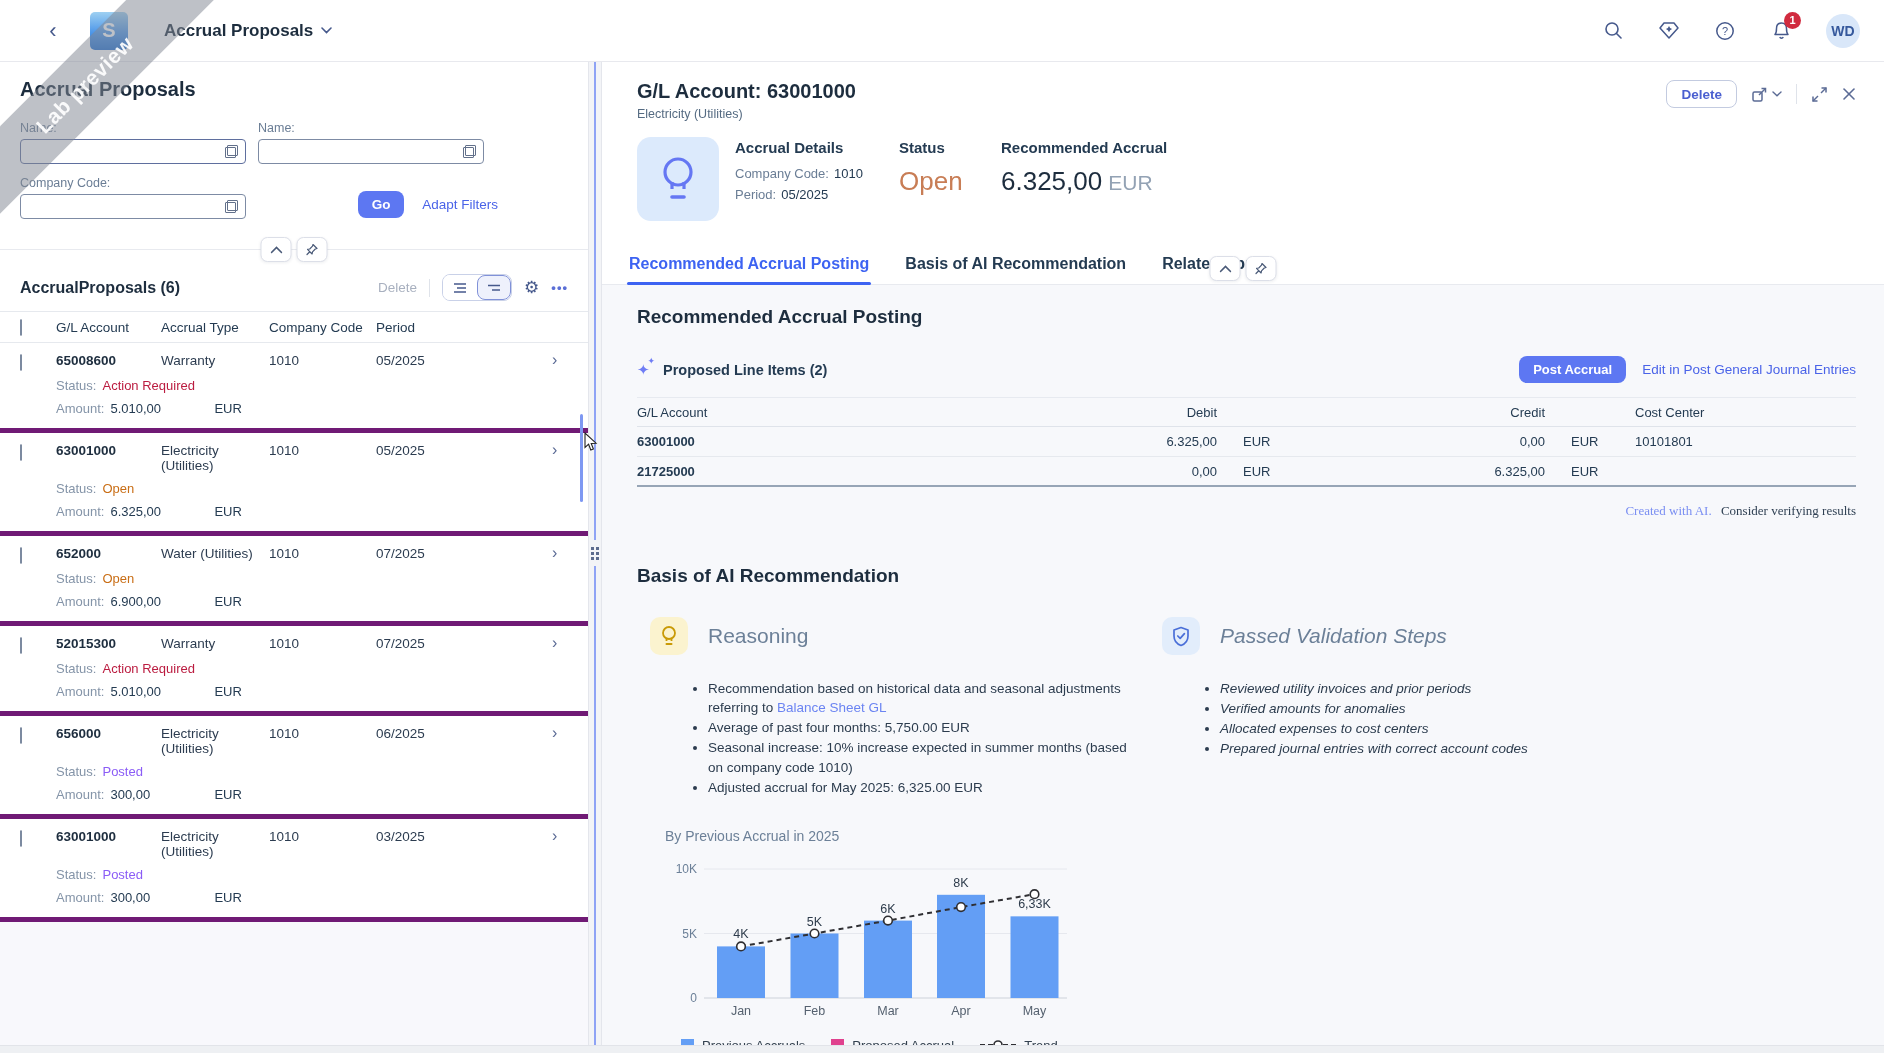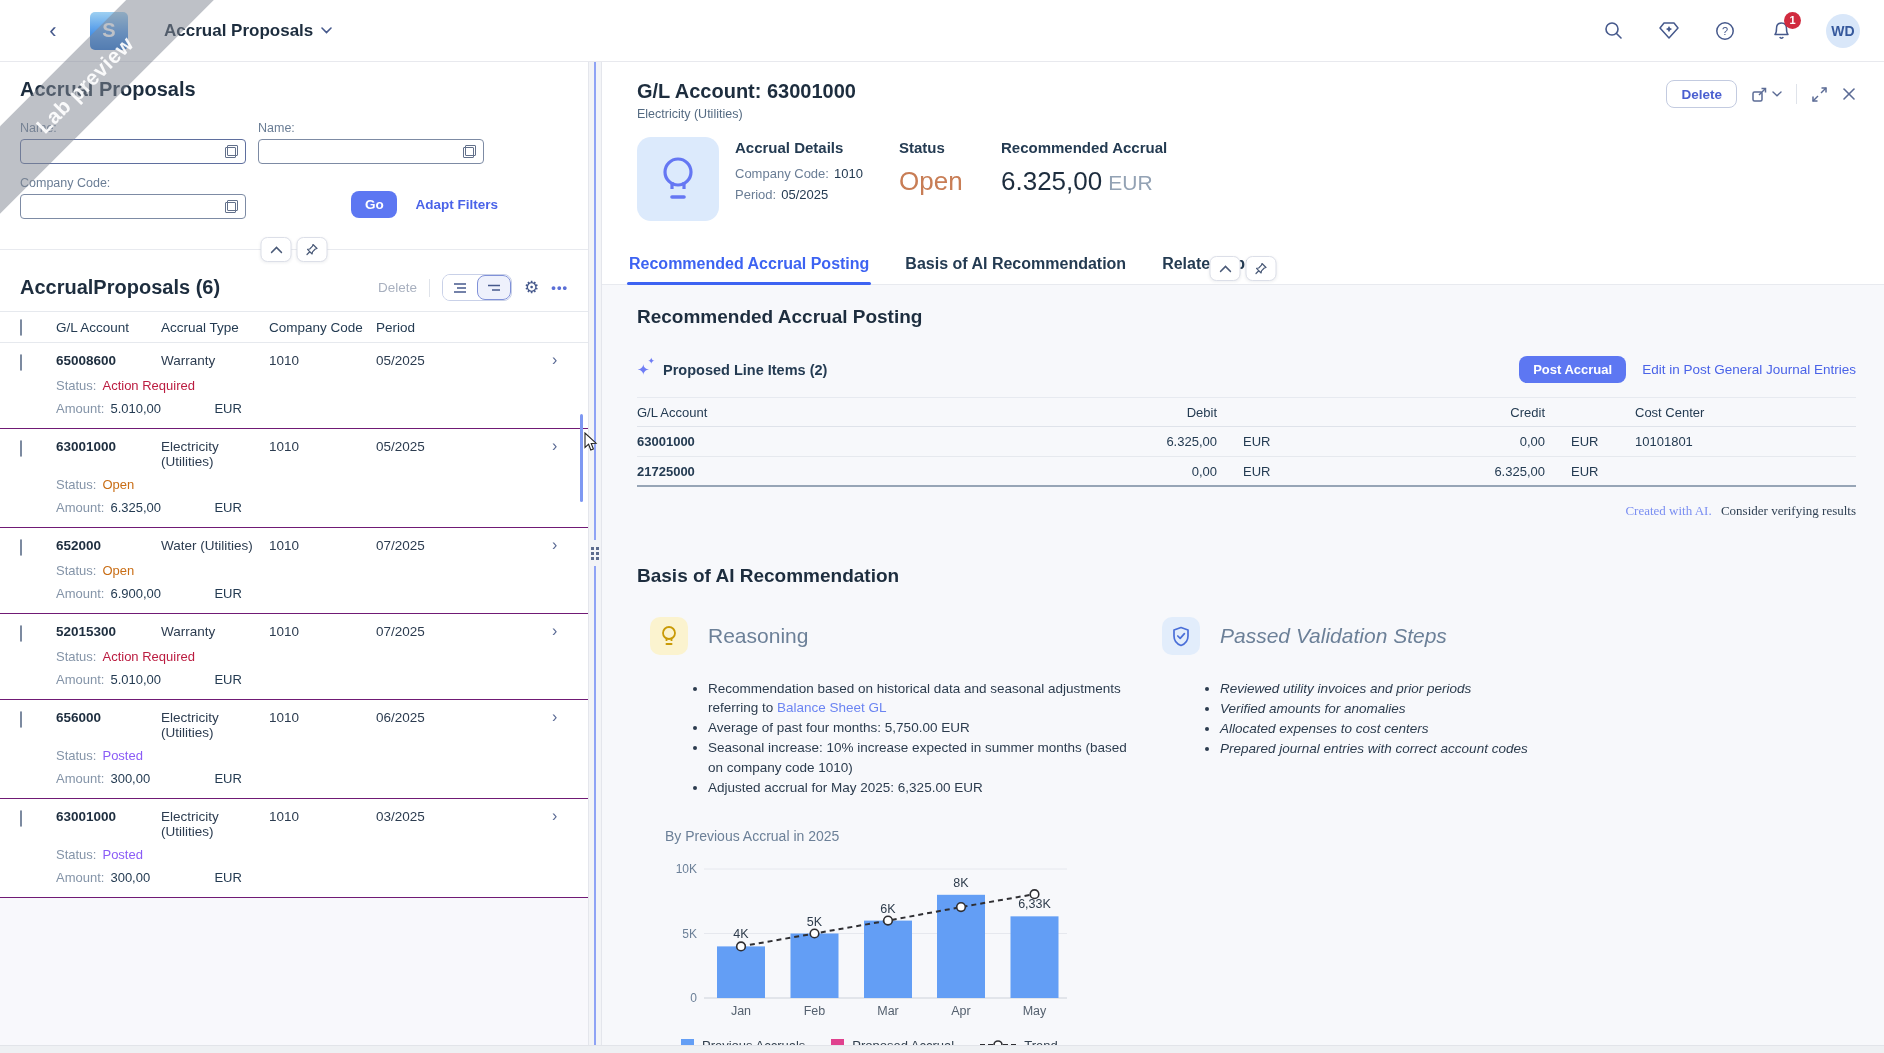--- a/index.html
+++ b/index.html
@@ -38,46 +38,46 @@
   .f-field { width:226px; margin-right:12px; }
   .f-label { font-size:12.5px; color:#6a7d95; margin-bottom:4px; }
   .f-input { position:relative; height:25px; border:1px solid #7d8ba4; border-radius:4px; background:#fff; }
   .f-input.focused { border-color:#5f6f9e; }
   .f-input input { position:absolute; inset:0; border:none; background:none; outline:none; padding:0 26px 0 8px; font-size:13px; font-family:inherit; width:100%; }
   .vh-icon { position:absolute; right:7px; top:5px; width:13px; height:13px; cursor:pointer; }
   .vh-icon::before { content:""; position:absolute; left:0; bottom:0; width:9px; height:9px; border:1.4px solid #62708a; border-radius:1px; background:#fff; }
   .vh-icon::after { content:""; position:absolute; right:0; top:0; width:9px; height:9px; border:1.4px solid #62708a; border-radius:1px; }
   .f-actions { margin-left:auto; display:flex; align-items:center; padding-bottom:1px; }
   .go-btn { min-width:46px; height:27px; border:none; border-radius:8px; background:#5d77f2; color:#fff; font-size:13.5px; font-weight:bold; cursor:pointer; font-family:inherit; }
-  .adapt-link { margin-left:18px; margin-right:70px; background:none; border:none; color:#4a63e8; font-size:13.5px; cursor:pointer; font-family:inherit;font-weight:bold; }
+  .adapt-link { margin-left:18px; margin-right:70px; background:none; border:none; color:#4a63e8; font-size:13.5px; cursor:pointer; font-family:inherit; }
   .fab-row { position:absolute; left:50%; bottom:-13px; transform:translateX(-50%); display:flex; gap:5px; z-index:3; }
   .fab { width:31px; height:25px; border-radius:7px; background:#fff; border:1px solid #dcdfe8; box-shadow:0 1px 3px rgba(40,50,80,0.08); display:flex; align-items:center; justify-content:center; cursor:pointer; }
 
   
   .list-toolbar { display:flex; align-items:center; margin-top:24px; padding:0 20px 10px; }
-  .lt-title { font-size:20px; font-weight:bold; }
+  .lt-title { font-size:16px; font-weight:bold; }
   .lt-right { margin-left:auto; display:flex; align-items:center; gap:12px; }
   .lt-delete { background:none; border:none; color:#a8b0bf; font-size:13.5px; font-family:inherit; }
   .lt-divider { width:1px; height:18px; background:#dfe3ea; }
   .seg { display:flex; border:1px solid #c9d1e8; border-radius:8px; overflow:hidden; }
   .seg-btn { width:34px; height:25px; background:#fff; border:none; display:flex; align-items:center; justify-content:center; cursor:pointer; }
   .seg-btn.active { border:1px solid #8091d8; border-radius:8px; background:#eef1fc; }
   .gear-btn { background:none; border:none; font-size:17px; color:#46598c; cursor:pointer; line-height:17px; }
   .dots-btn { background:none; border:none; color:#5b6fd6; font-size:13px; letter-spacing:1px; font-weight:bold; cursor:pointer; }
 
   .tbl-header { display:flex; align-items:center; height:32px; padding:0 20px; border-top:1px solid #e6e9ee; border-bottom:1px solid #e6e9ee; font-size:13.5px; color:#243b52; }
   .col-cb { width:36px; }
   .col-acc { width:105px; }
   .col-type { width:108px; }
   .col-comp { width:107px; }
   .col-per { width:100px; }
   .col-chev { margin-left:auto; width:16px; }
   .cb { width:15px; height:15px; border:1.5px solid #7c8aa0; border-radius:4px; background:#fff; cursor:pointer; }
 
-  .prow { padding:10px 20px 12px; border-bottom:1px solid #701a75; cursor:pointer; }
+  .prow { padding:10px 20px 12px; border-bottom:5px solid #701a75; cursor:pointer; }
   .prow-main { display:flex; align-items:flex-start; font-size:13.5px; }
   .prow-main .col-cb { padding-top:2px; }
   .acc { font-weight:bold; color:#1d2d3e; }
   .type,.comp,.per { color:#2c3c50; }
   .chev { color:#5b6b95; font-size:16px; line-height:14px; }
   .prow-sub { margin:8px 0 0 36px; font-size:13px; }
   .sub-label { color:#8494a8; margin-right:6px; }
   .amt { color:#243b52; display:inline-block; min-width:86px; }
   .cur { color:#243b52; margin-left:18px; }
   [data-sev="error"]   { color:#bb1c40; }

